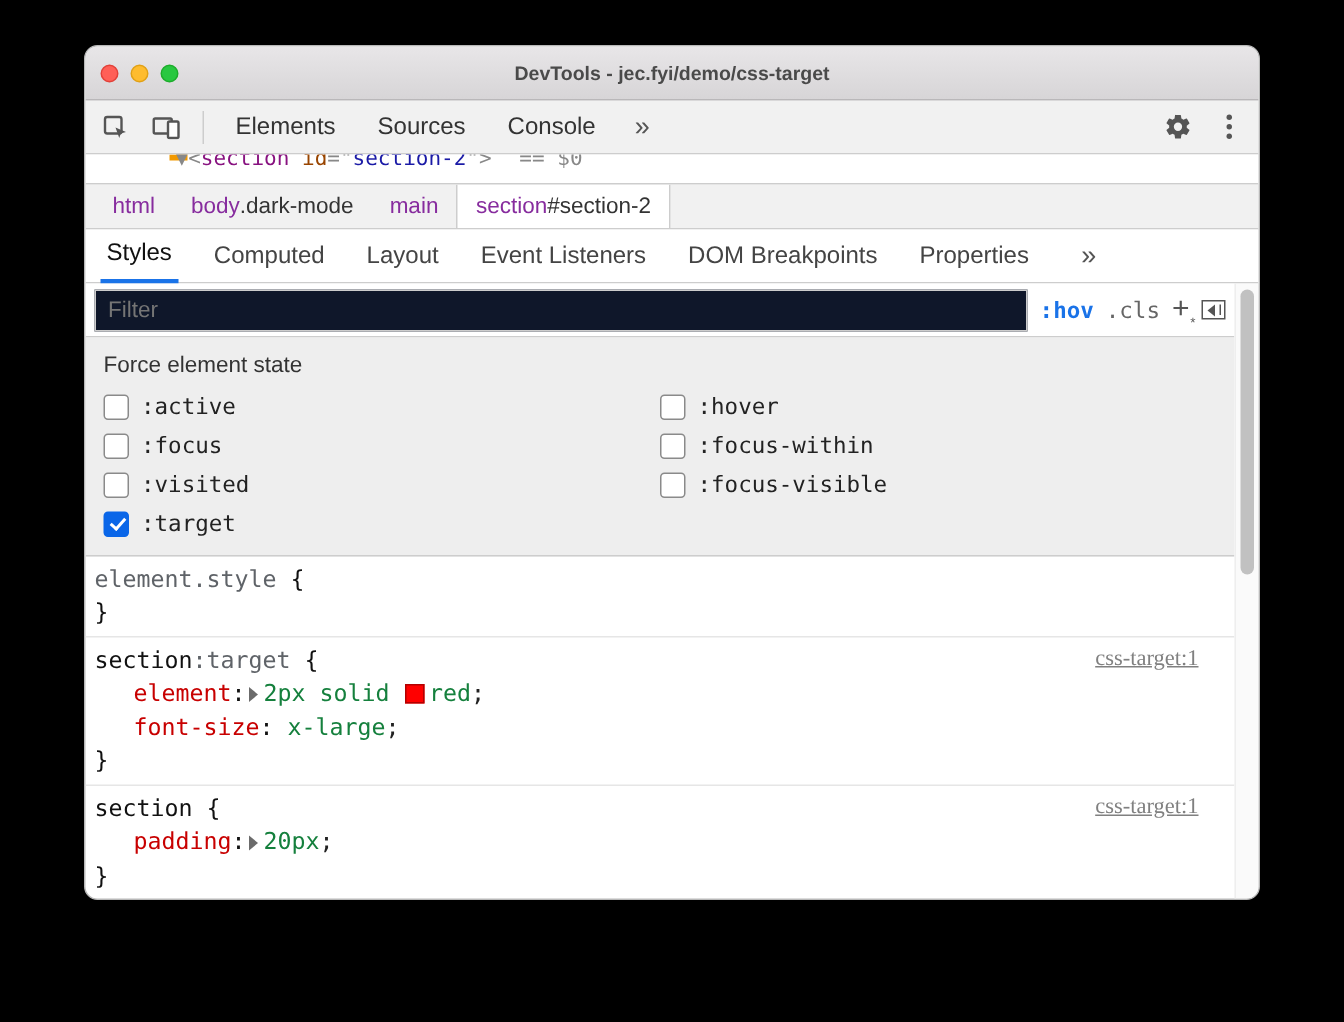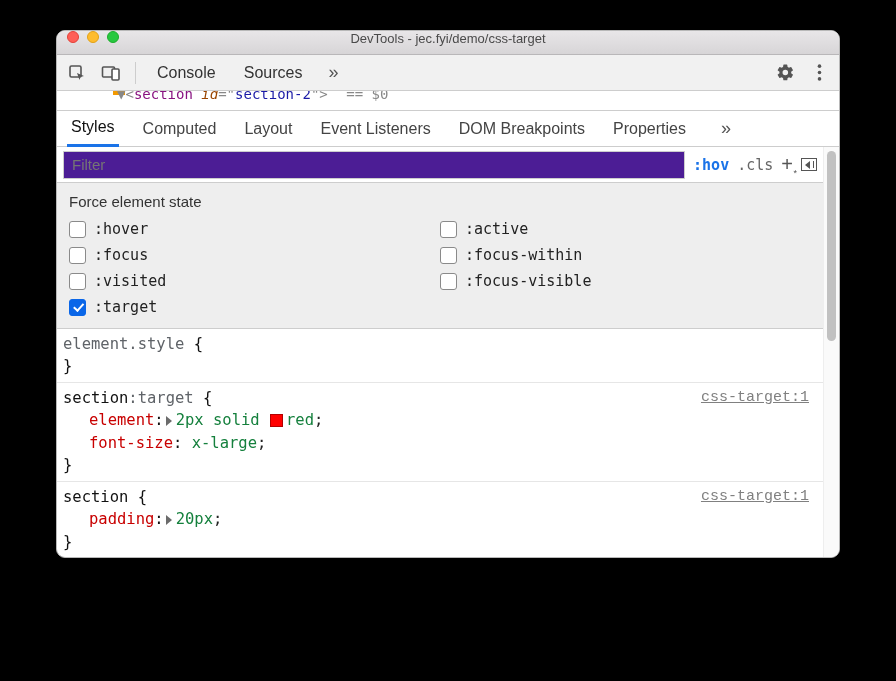--- a/index.html
+++ b/index.html
@@ -24,26 +24,27 @@
   .window {
     width: 784px;
     margin: 30px auto 0;
     background: #fff;
     border-radius: 9px;
     box-shadow: 0 18px 50px rgba(0,0,0,0.45);
     overflow: hidden;
     border: 1px solid #b8b8b8;
   }
   .titlebar {
-    height: 24px;
+    height: 36px;
     background: linear-gradient(#e8e6e8, #d7d5d7);
     display: flex;
-    align-items: flex-start;
+    align-items: center;
     position: relative;
     border-bottom: 1px solid #b9b7b9;
+    font-weight: bold;
   }
   .traffic { display: flex; gap: 8px; margin-left: 10px; }
   .dot { width: 12px; height: 12px; border-radius: 50%; }
   .dot.close { background: #ff5f57; border: 0.5px solid #e24139; }
   .dot.min { background: #febc2e; border: 0.5px solid #e1a116; }
   .dot.max { background: #28c840; border: 0.5px solid #1dad2b; }
   .win-title {
     position: absolute; left: 0; right: 0; text-align: center;
     font-size: 13px; color: #4a4a4a; pointer-events: none;
   }
@@ -73,21 +74,21 @@
     padding-left: 60px; background: #fff;
     border-bottom: 1px solid var(--border-c);
     overflow: hidden;
     position: relative;
   }
   .dom-row .badge { width: 12px; height: 4px; background: #f29900; margin-right: 42px;
     position: absolute; left: 56px; top: 0;}
   .dom-row .txt { position: relative; top: -7px; }
   .dom-punct { color: #888; }
   .dom-tag { color: #881280; }
-  .dom-attr { color: #994500; font-style: italic; }
+  .dom-attr { color: #994500; }
   .dom-val { color: #1a1aa6; }
   .dom-extra { color: #888; margin-left: 10px;}
 
   .breadcrumb {
     display: flex; align-items: stretch; height: 30px;
     background: #f1f1f1; border-bottom: 1px solid var(--border-c);
     font-size: 15px; padding-left: 6px;
   }
   .crumb {
     display: flex; align-items: center; padding: 0 12px;
@@ -110,21 +111,21 @@
   .thumb { position: absolute; top: 4px; left: 3px; right: 3px; height: 190px; background: #c1c1c1; border-radius: 5px;}
 
   .filter-row {
     display: flex; align-items: center; height: 36px;
     padding: 0 6px; gap: 8px;
     border-bottom: 1px solid var(--border-c);
     background: #fff;
   }
   .filter-input {
     flex: 1; border: 1px solid var(--border-c); height: 28px;
-    font-size: 15px; padding: 0 8px; color: #888; background: #4c1d95;
+    font-size: 15px; padding: 0 8px; color: #888; background: #0f172a;
     font-family: var(--sans);
   }
   .hov { font-family: var(--mono); color: var(--accent-blue); font-size: 15px; font-weight: 600;}
   .cls { font-family: var(--mono); color: #666; font-size: 15px;}
   .plus { font-size: 20px; color: #555; position: relative;}
   .plus::after { content:"*"; font-size: 9px; position: absolute; right: -4px; bottom: -2px;}
   .box-icon { border: 1.5px solid #555; width: 16px; height: 13px; position: relative;}
   .box-icon::after { content:""; position: absolute; right: 2px; top: 2px; bottom: 2px; width: 1.5px; background: #555;}
   .box-icon .tri { position: absolute; left: 3px; top: 2px; width: 0; height: 0; border-top: 4px solid transparent; border-bottom: 4px solid transparent; border-right: 5px solid #555;}
 
@@ -138,22 +139,22 @@
   .chk { width: 17px; height: 17px; border: 1.5px solid #8a8a8a; border-radius: 3px; background: #fff; display: flex; align-items: center; justify-content: center;}
   .chk.checked { background: #0a66e8; border-color: #0a66e8;}
   .chk.checked::after { content: ""; width: 4px; height: 8px; border: solid #fff; border-width: 0 2.2px 2.2px 0; transform: rotate(42deg) translateY(-1px);}
 
   .rule {
     padding: 4px 8px 4px 6px; border-bottom: 1px solid #e6e6e6;
     font-family: var(--mono); font-size: 15.5px; line-height: 1.45;
     position: relative;
   }
   .rule .source {
-    position: absolute; top: 4px; right: 14px;
-    color: var(--link-under); text-decoration: underline; font-family: Liberation Mono, monospace; font-size: 15px;
+    position: absolute; top: 4px; right: 24px;
+    color: var(--link-under); text-decoration: underline; font-family: Liberation Serif, serif; font-size: 15px;
   }
   .selector { color: var(--selector-gray);}
   .selector .match { color: #111;}
   .brace { color: #111;}
   .decl { padding-left: 26px;}
   .prop { color: var(--prop-red);}
   .colon { color: #111;}
   .val { color: #15803d;}
   .tri-small { display: inline-block; width: 0; height: 0; border-top: 5px solid transparent; border-bottom: 5px solid transparent; border-left: 6px solid #6b6b6b; margin: 0 4px 0 2px; vertical-align: -1px;}
   .swatch-red { display: inline-block; width: 13px; height: 13px; background: #ff0000; border: 1px solid #b30000; vertical-align: -2px; margin: 0 3px 0 1px;}
@@ -180,22 +181,23 @@
         <path d="M9 9 L16 12 L12.5 13 L11.5 16 Z" fill="#555" stroke="none"></path>
       </svg>
     </div>
     <div class="icon-btn device-icon">
       <svg width="20" height="16" viewBox="0 0 20 16" fill="none" stroke="#555" stroke-width="1.6">
         <rect x="1.5" y="2" width="12" height="10" rx="1"></rect>
         <rect x="11" y="4" width="7" height="11" rx="1" fill="#fff"></rect>
       </svg>
     </div>
     <div class="sep-v"></div>
+    <div class="tab">Elements</div>
+    <div class="tab">Sources</div>
     <div class="tab">Console</div>
-    <div class="tab">Sources</div>
     <div class="icon-btn">
         <span class="chev-double"></span>
       </div>
     <div class="spacer"></div>
     <div class="icon-btn gear-icon">
       <svg width="19" height="19" viewBox="0 0 24 24" fill="#555">
           <path d="M19.14,12.94a7.07,7.07,0,0,0,.05-.94,7.07,7.07,0,0,0-.05-.94l2.11-1.65a.5.5,0,0,0,.12-.64l-2-3.46a.5.5,0,0,0-.61-.22l-2.49,1a7,7,0,0,0-1.62-.94l-.38-2.65A.5.5,0,0,0,13.77,2H9.77a.5.5,0,0,0-.5.42L8.89,5.07a7,7,0,0,0-1.62.94l-2.49-1a.5.5,0,0,0-.61.22l-2,3.46a.5.5,0,0,0,.12.64L4.4,11a7.07,7.07,0,0,0-.05.94,7.07,7.07,0,0,0,.05.94L2.29,14.53a.5.5,0,0,0-.12.64l2,3.46a.5.5,0,0,0,.61.22l2.49-1a7,7,0,0,0,1.62.94l.38,2.65a.5.5,0,0,0,.5.42h4a.5.5,0,0,0,.5-.42l.38-2.65a7,7,0,0,0,1.62-.94l2.49,1a.5.5,0,0,0,.61-.22l2-3.46a.5.5,0,0,0-.12-.64ZM11.77,15.5A3.5,3.5,0,1,1,15.27,12,3.5,3.5,0,0,1,11.77,15.5Z"></path>
         </svg>
     </div>
     <div class="icon-btn dots-icon">
@@ -207,20 +209,32 @@
     </div>
   </div>
 
   <div class="dom-row">
     <span class="badge"></span>
     <span class="txt">
       <span class="gray">▼</span><span class="dom-punct">&lt;</span><span class="dom-tag">section</span>&nbsp;<span class="dom-attr">id</span><span class="dom-punct">="</span><span class="dom-val">section-2</span><span class="dom-punct">"</span><span class="dom-punct">&gt;</span><span class="dom-extra"> == $0</span>
     </span>
   </div>
 
+  <div class="breadcrumb">
+    <div class="crumb">html</div>
+    <div class="crumb">
+      <span>body</span>
+        <span class="dark">.dark-mode</span>
+    </div>
+    <div class="crumb">main</div>
+    <div class="crumb active">
+      <span>section</span>
+        <span class="dark">#section-2</span>
+    </div>
+  </div>
 
   <div class="sub-tabs">
     <div class="stab active">Styles</div>
     <div class="stab">Computed</div>
     <div class="stab">Layout</div>
     <div class="stab">Event Listeners</div>
     <div class="stab">DOM Breakpoints</div>
     <div class="stab">Properties</div>
     <div class="icon-btn">
         <span class="chev-double"></span>
@@ -238,25 +252,25 @@
         <span class="box-icon">
             <span class="tri"></span>
           </span>
       </div>
 
       <div class="force-state">
         <div class="force-title">Force element state</div>
         <div class="state-grid">
           <label class="state-item">
               <span class="chk"></span>
+              <span>:active</span>
+            </label>
+          <label class="state-item">
+              <span class="chk"></span>
               <span>:hover</span>
-            </label>
-          <label class="state-item">
-              <span class="chk"></span>
-              <span>:active</span>
             </label>
           <label class="state-item">
               <span class="chk"></span>
               <span>:focus</span>
             </label>
           <label class="state-item">
               <span class="chk"></span>
               <span>:focus-within</span>
             </label>
           <label class="state-item">

